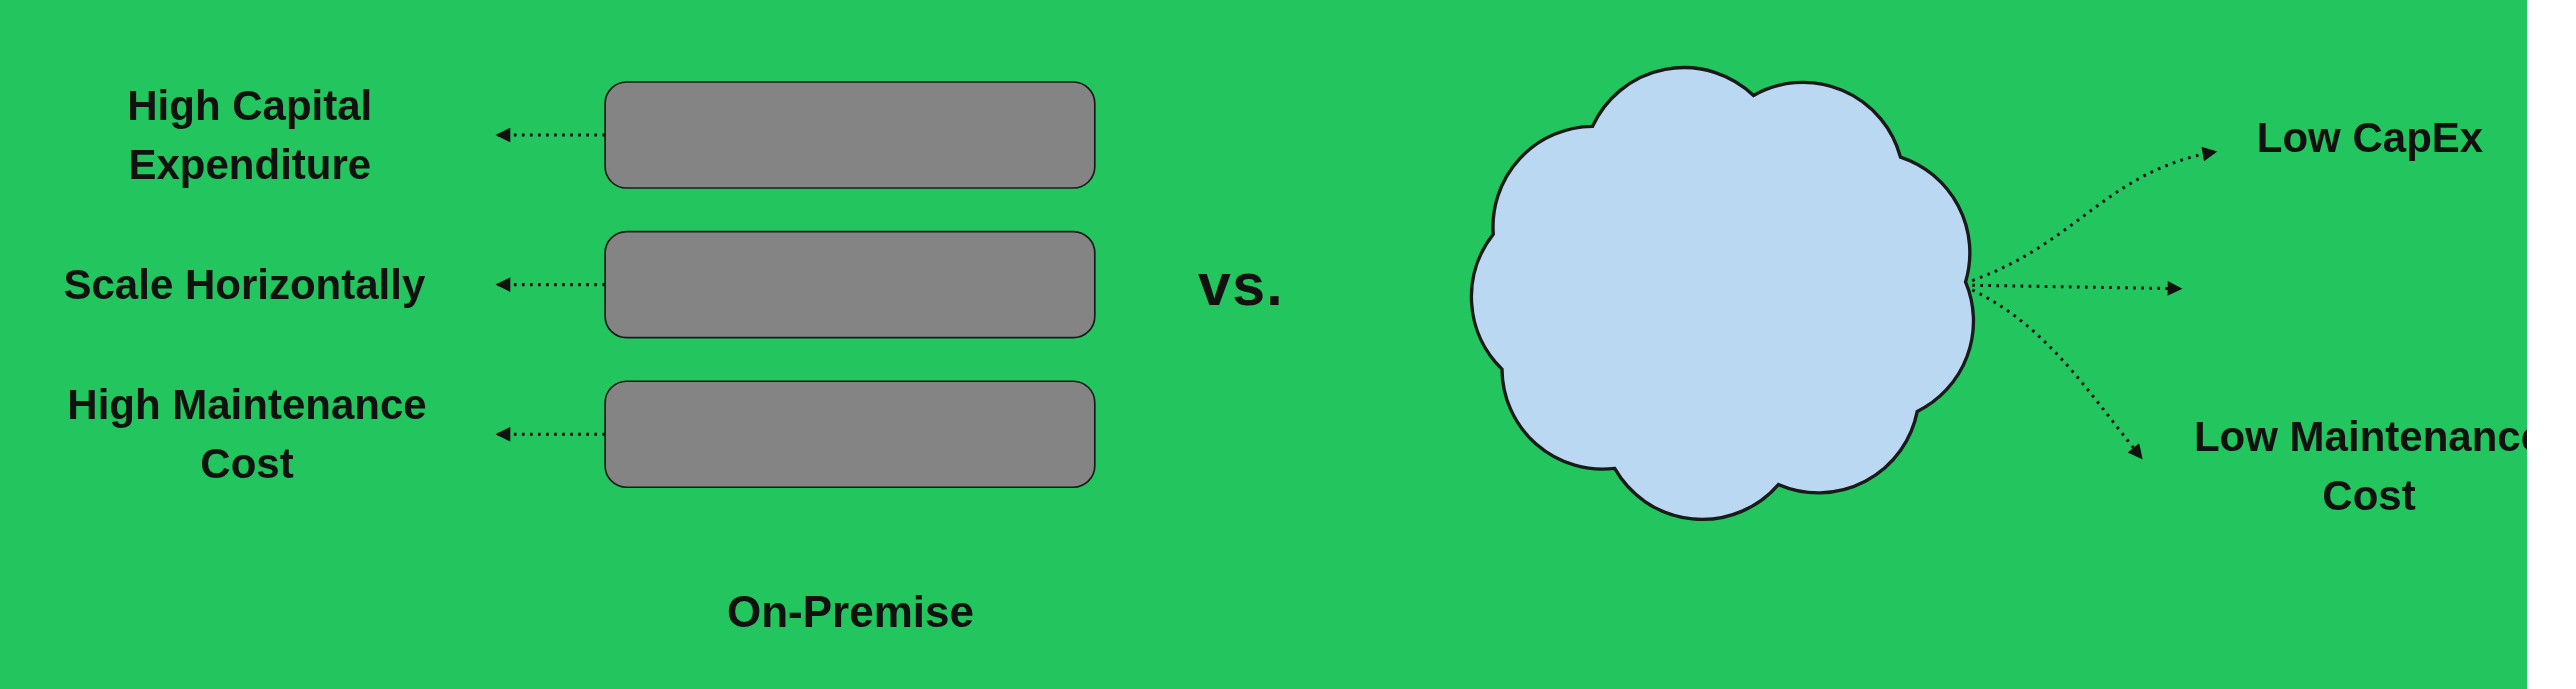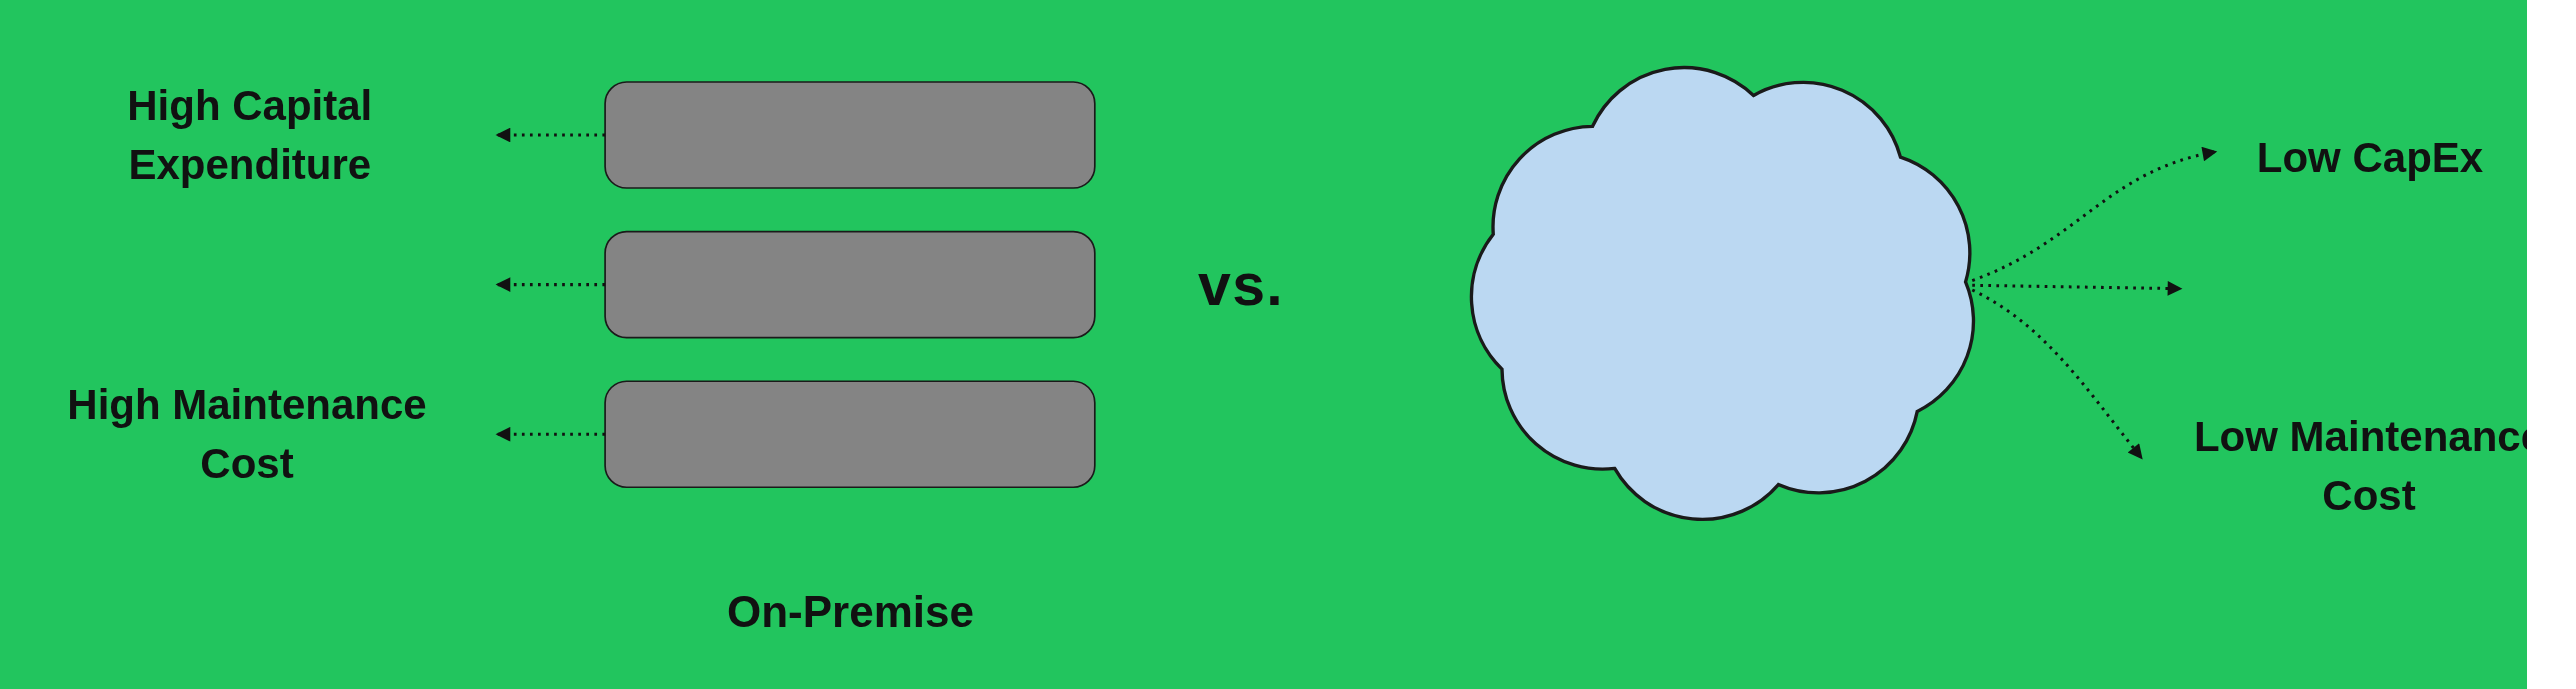--- a/index.html
+++ b/index.html
@@ -29,21 +29,21 @@
   .vs-lbl{
     font-size:59px;
     line-height:81px;
     letter-spacing:1.3px;
   }
   
   .lbl-capex   {left:14.8px;  top:76px; width:470px;}
   .lbl-scaleh  {left:9.4px;  top:255px; width:470px;}
   .lbl-maint   {left:12px;  top:375px; width:470px;text-align:center;}
   
-  .lbl-lowcapex{left:2169px;top:128px; width:402px;}
+  .lbl-lowcapex{left:2169px;top:108px; width:402px;}
   .lbl-scalev  {left:2169px;top:261px; width:402px;}
   .lbl-lowmaint{left:2168px;top:407px; width:402px;}
   
   .ttl-onprem  {left:515px; top:570px; width:671px;}
   .ttl-cloud   {left:1387px;top:570px; width:671px;}
   .lbl-vs      {left:1107px;top:245px; width:268px;}
 </style>
 </head>
 <body>
 
@@ -75,20 +75,21 @@
              A 150 150 0 0 1 2833 234
              A 150 150 0 0 1 2930 420 Z" stroke="#1a1a1a" stroke-width="5" stroke-linejoin="miter" fill="#BBD8F2"></path>
 
     <path d="M 2940 418 C 3100 360 3140 255 3302 226" fill="none" stroke="#111111" stroke-width="4.5" stroke-dasharray="4 8" marker-end="url(#ah)"></path>
     <path d="M 2940 425 L 3250 430" fill="none" stroke="#111111" stroke-width="4.5" stroke-dasharray="4 8" marker-end="url(#ah)"></path>
     <path d="M 2940 432 C 3050 485 3110 580 3192 682" fill="none" stroke="#111111" stroke-width="4.5" stroke-dasharray="4 8" marker-end="url(#ah)"></path>
   </svg>
 
   <div class="lbl side-lbl lbl-capex">High Capital
 Expenditure</div>
+  <div class="lbl side-lbl lbl-scaleh">Scale Horizontally</div>
   <div class="lbl side-lbl lbl-maint">High Maintenance
 Cost</div>
 
   <div class="lbl side-lbl lbl-lowcapex">Low CapEx</div>
   <div class="lbl side-lbl lbl-lowmaint">Low Maintenance
 Cost</div>
 
   <div class="lbl title-lbl ttl-onprem">On-Premise</div>
   <div class="lbl vs-lbl lbl-vs">vs.</div>
 

